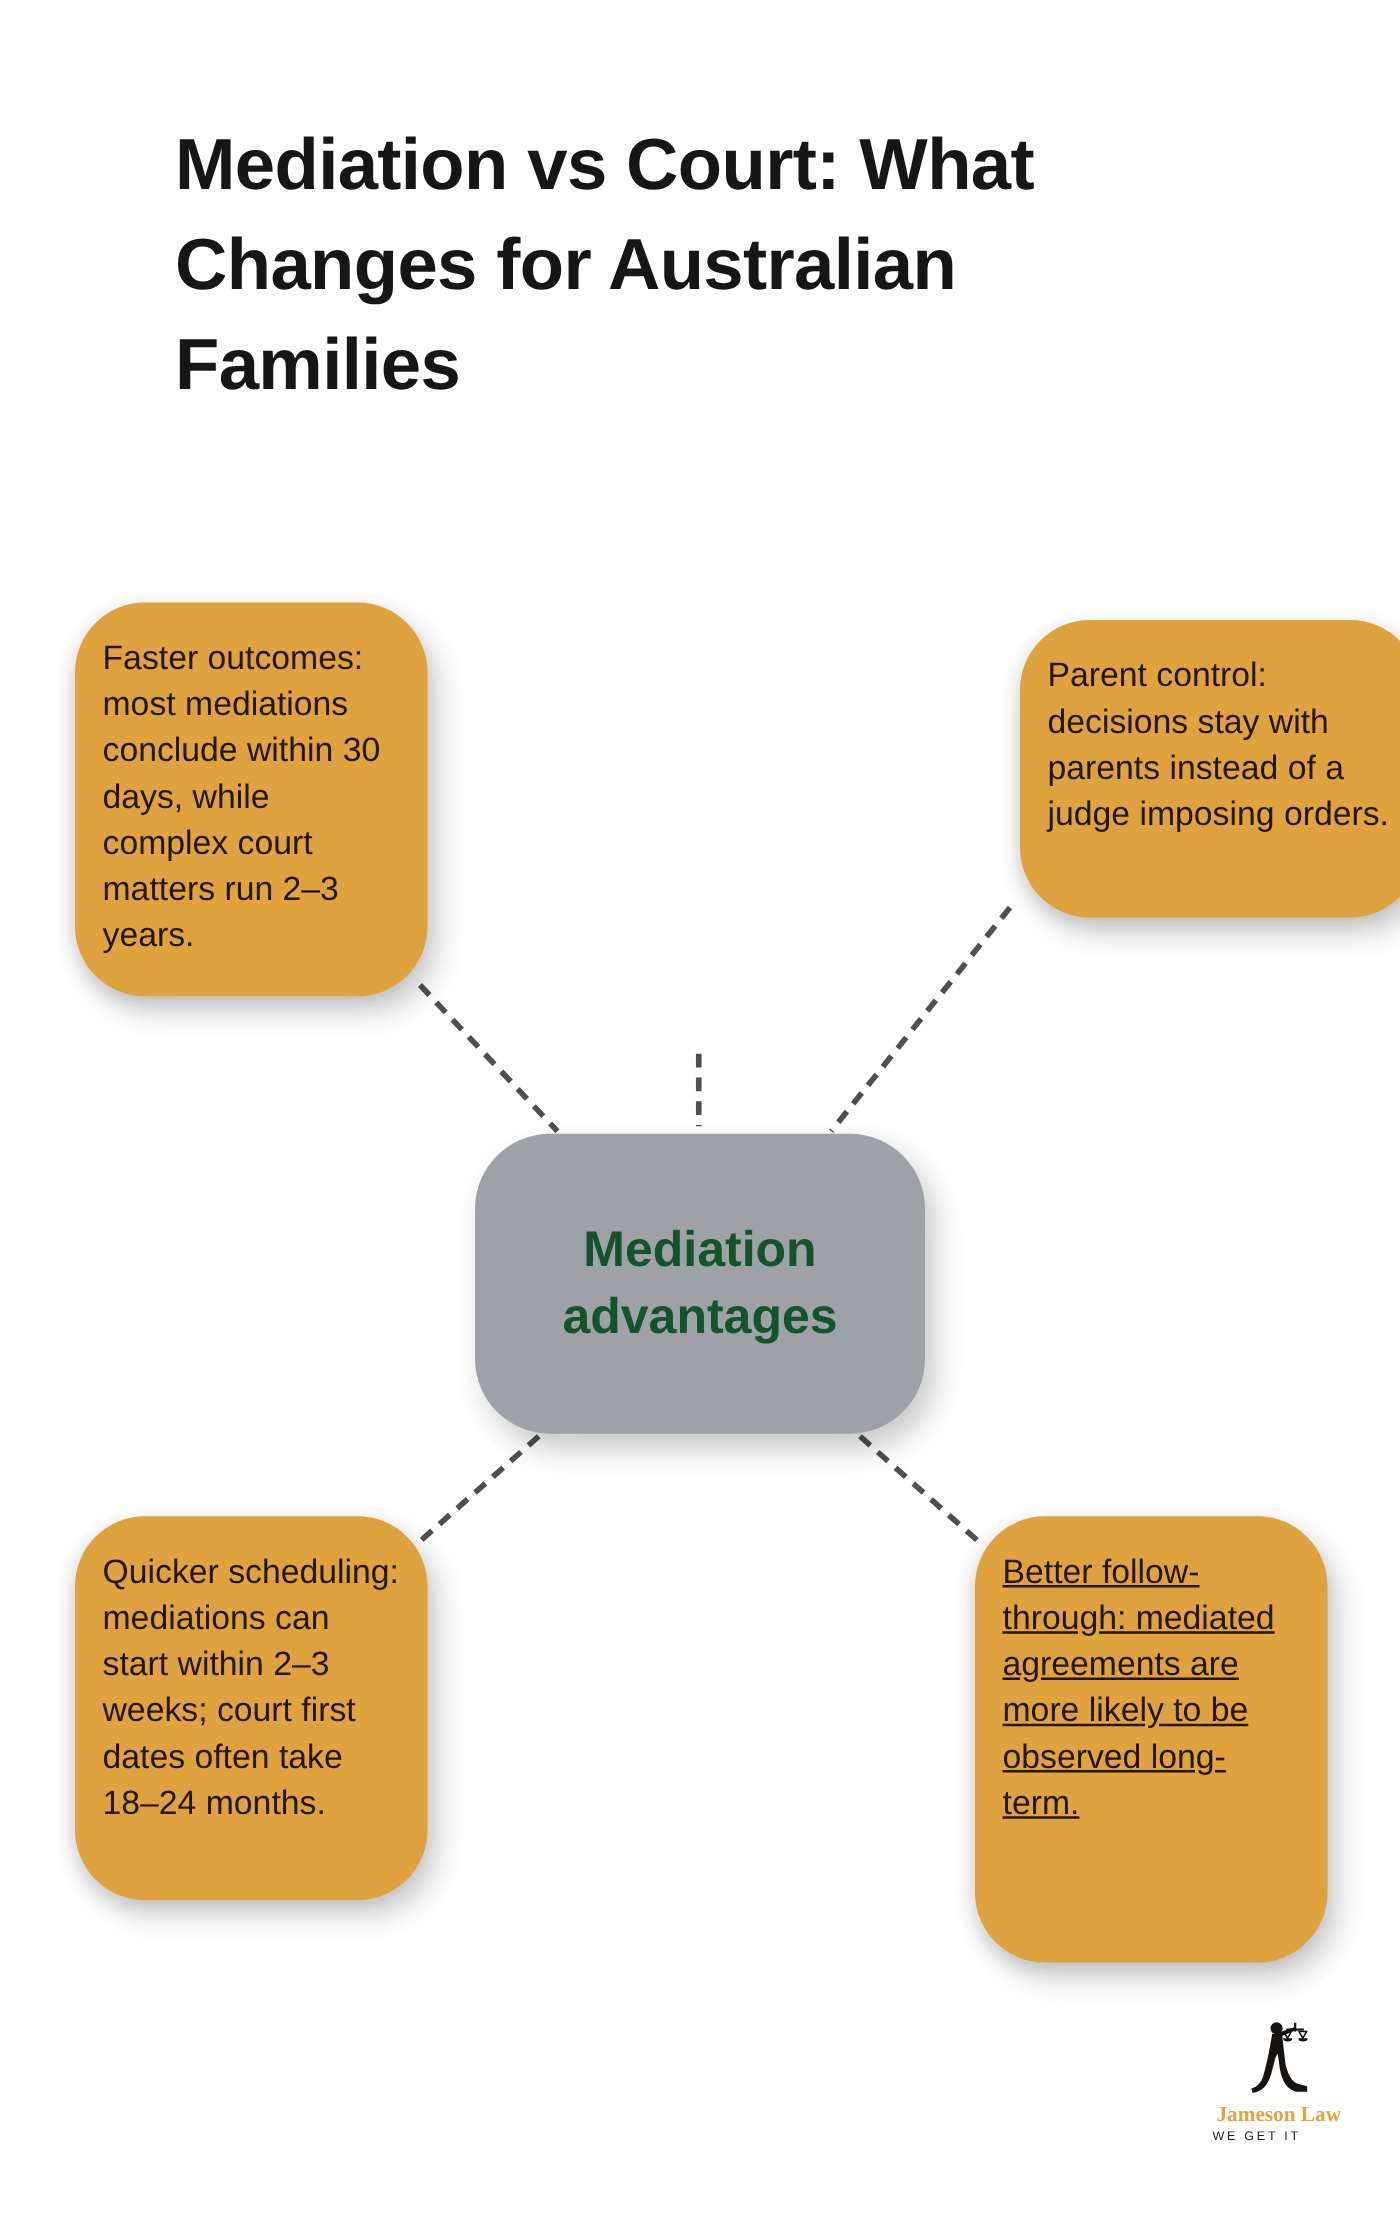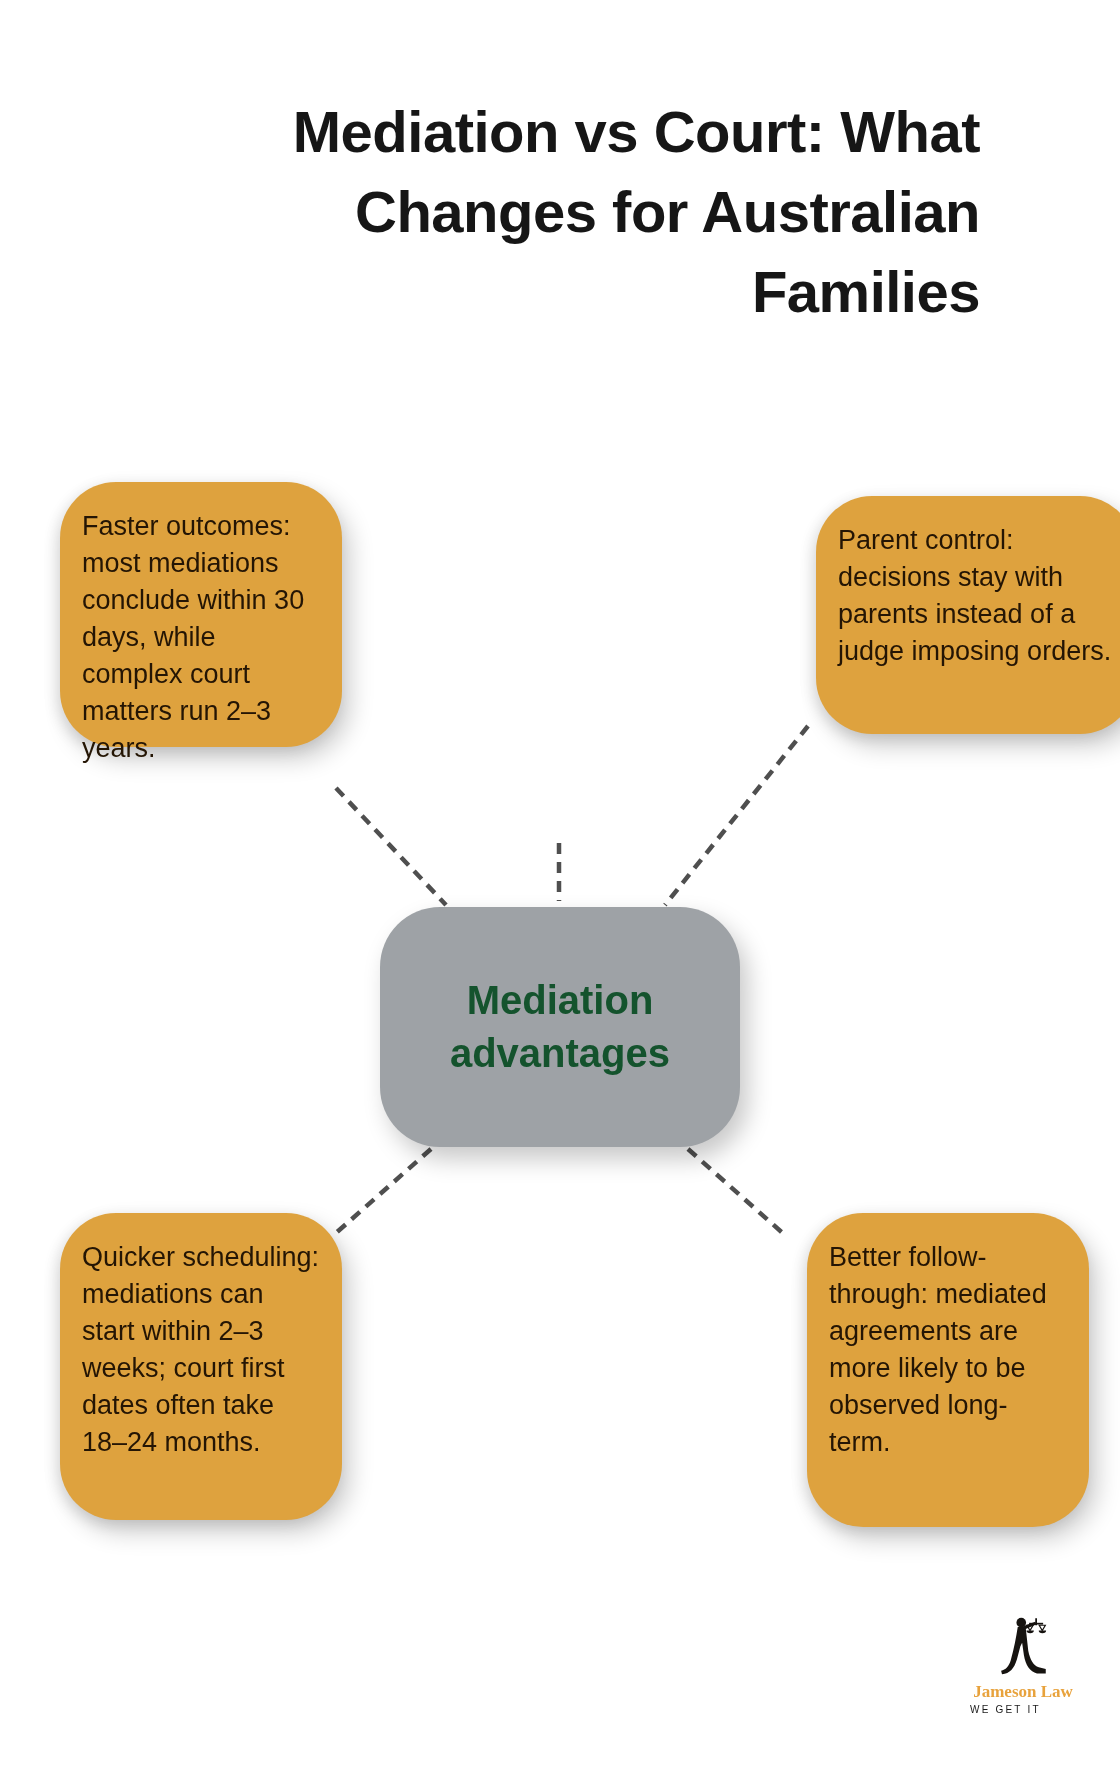--- a/index.html
+++ b/index.html
@@ -4,34 +4,34 @@
 <style>
   html,body{margin:0;padding:0;}
   body{
     width:1120px;height:1770px;position:relative;background:#ffffff;
     font-family:"Liberation Sans","DejaVu Sans",sans-serif;
     overflow:hidden;
   }
   .canvas{position:absolute;inset:0;}
   .title{
     position:absolute;top:92px;left:0;right:0;margin:0 auto;max-width:840px;
-    text-align:right;font-size:58px;line-height:80px;font-weight:800;
+    text-align:left;font-size:58px;line-height:80px;font-weight:800;
     color:#161616;letter-spacing:-0.5px;
   }
   .node{
     position:absolute;background:#DEA23E;border-radius:56px;
     padding:26px 22px;box-sizing:border-box;
     color:#241504;font-size:27px;line-height:37px;
     box-shadow:8px 12px 24px rgba(0,0,0,0.20), -4px 4px 14px rgba(0,0,0,0.10);
   }
-  .node-1{left:60px;top:482px;width:282px;height:265px;}
+  .node-1{left:60px;top:482px;width:282px;height:315px;}
   .node-2{left:418px;top:482px;width:282px;height:358px;}
   .node-3{left:780px;top:496px;width:320px;height:238px;margin-left:36px;}
   .node-4{left:60px;top:1213px;width:282px;height:307px;}
-  .node-5{left:807px;top:1213px;width:282px;height:314px;}
+  .node-5{left:780px;top:1213px;width:282px;height:357px;text-decoration:underline;}
   .hub{
     position:absolute;left:380px;top:907px;width:360px;height:240px;
     background:#9EA2A6;border-radius:60px;
     display:flex;align-items:center;justify-content:center;text-align:center;
     font-size:40px;line-height:53px;font-weight:700;color:#14532d;
     box-shadow:8px 12px 24px rgba(0,0,0,0.22);
     padding:0 40px;box-sizing:border-box;
   }
   .connectors{position:absolute;inset:0;width:1120px;height:1770px;pointer-events:none;}
   .connectors line{stroke:#4F4F4F;stroke-width:4.5;stroke-dasharray:11 8;}

